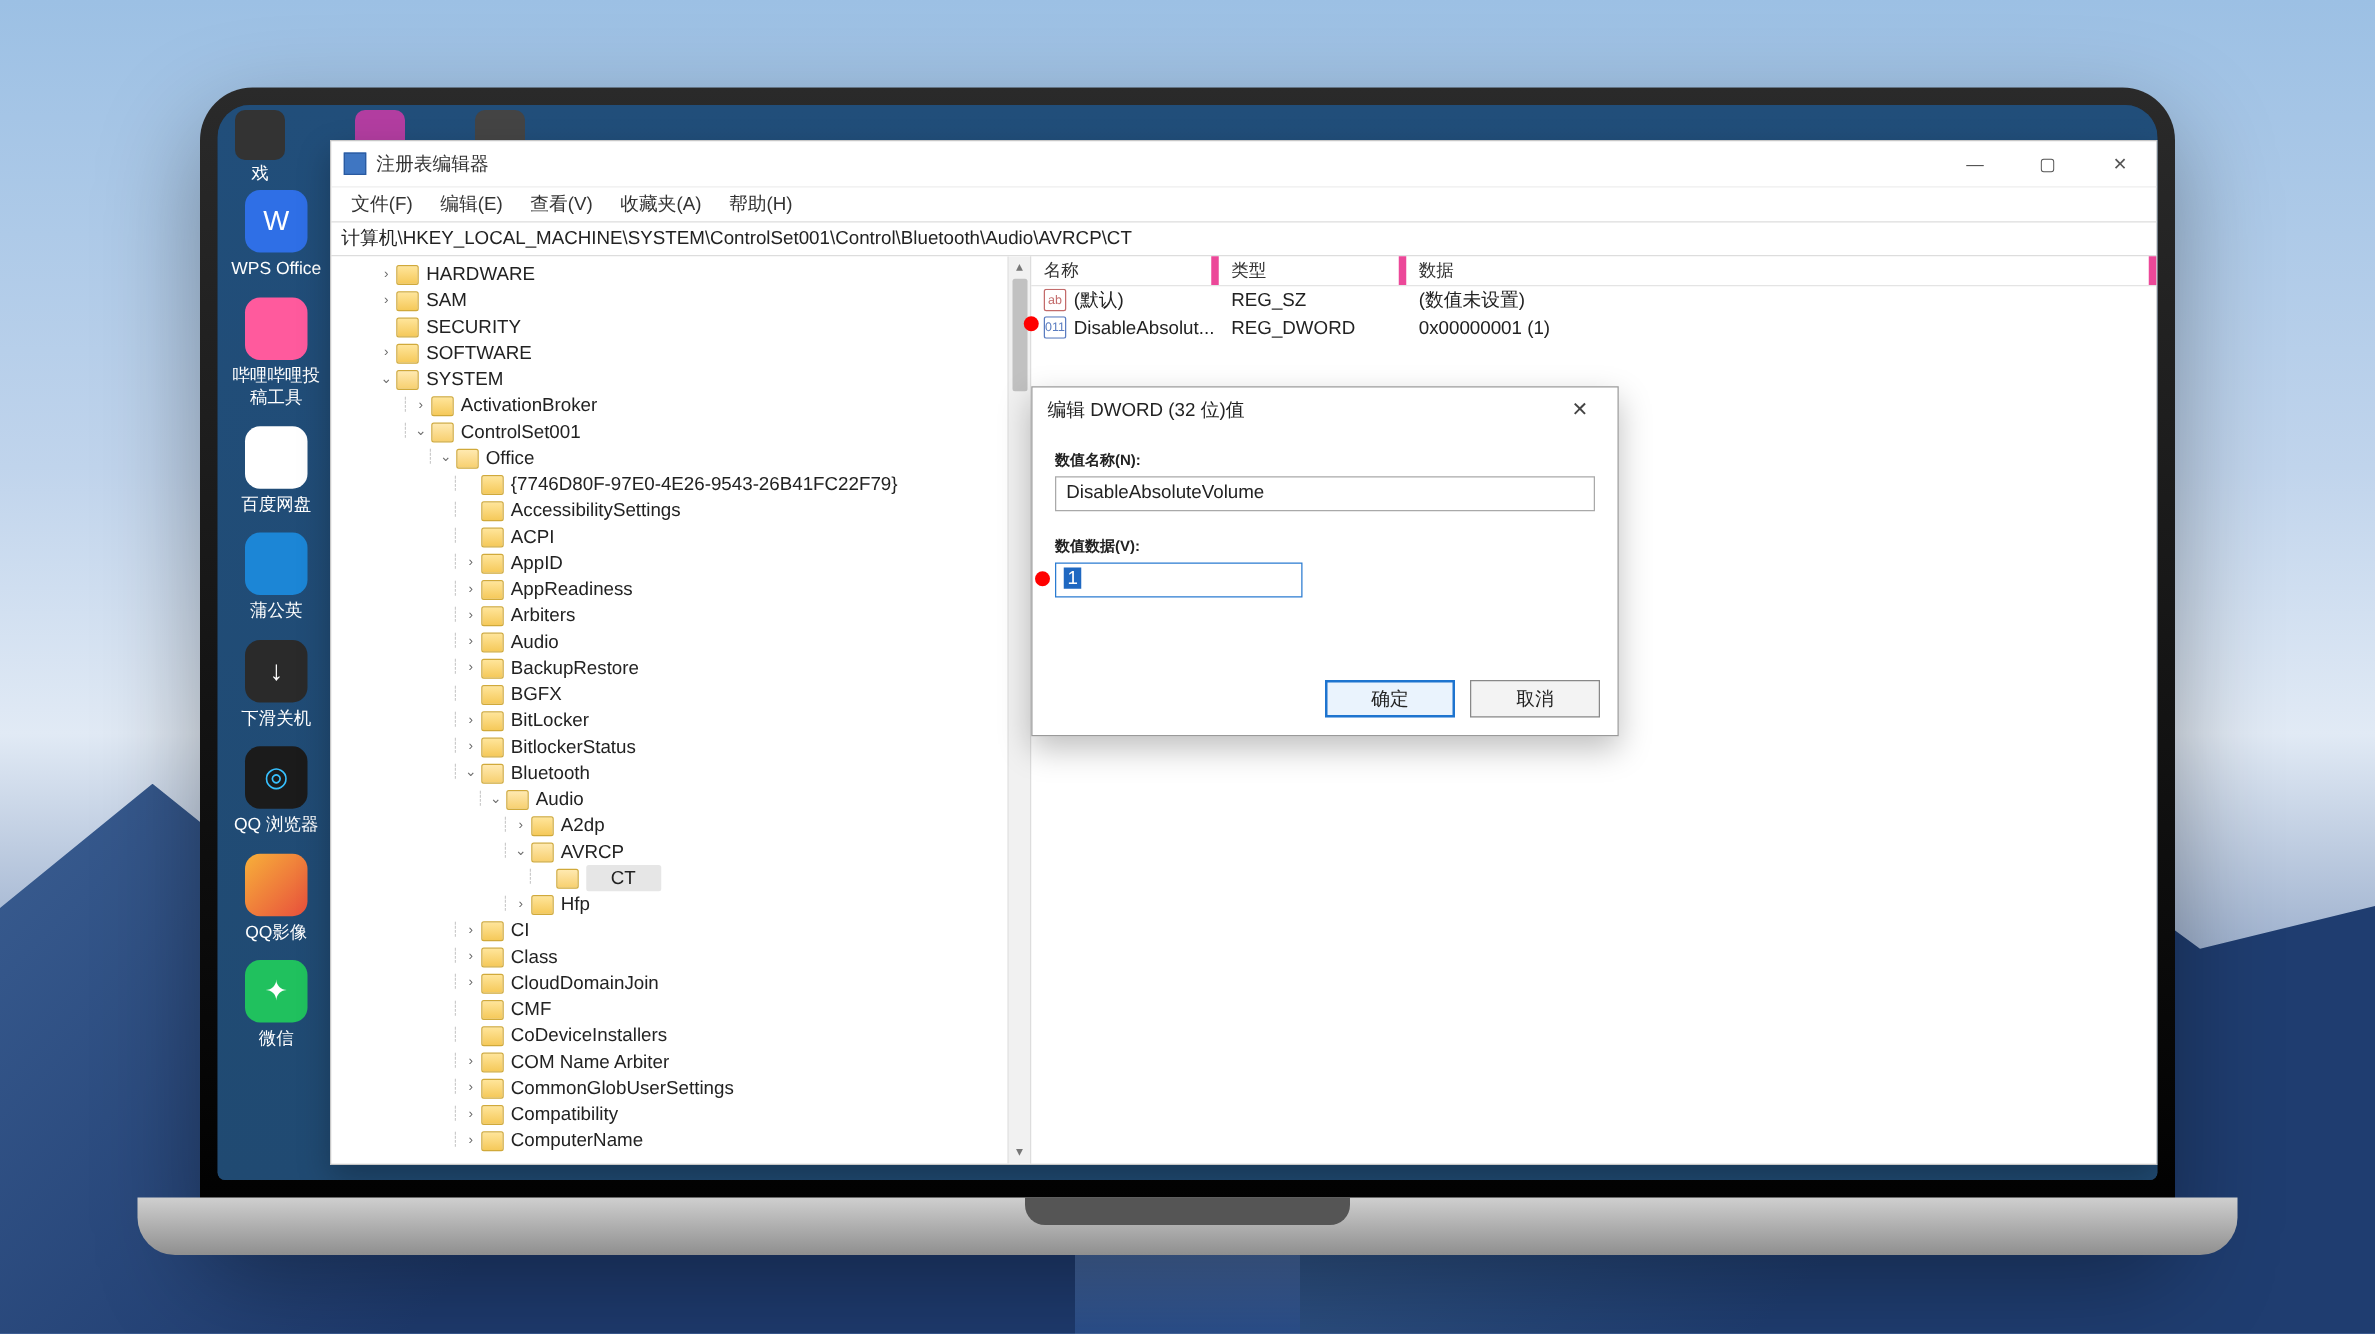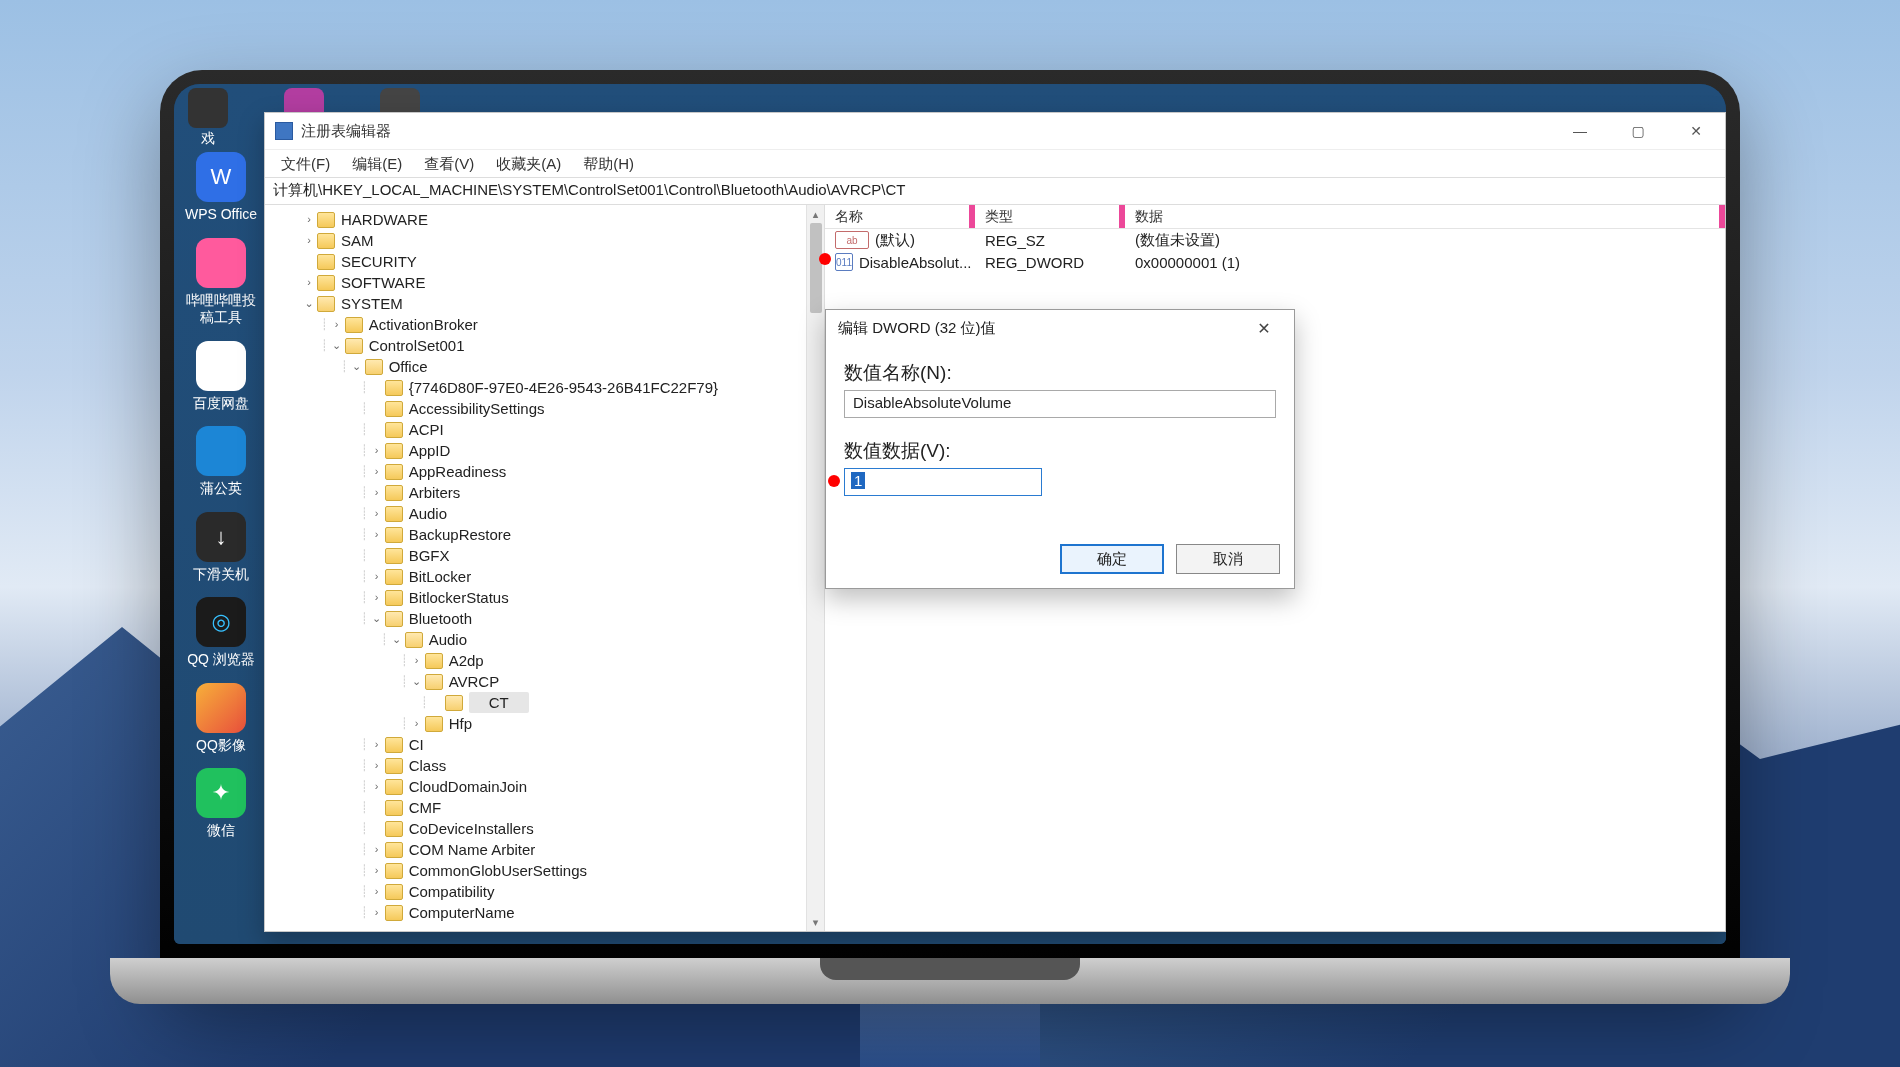--- a/index.html
+++ b/index.html
@@ -26,21 +26,21 @@
   .left-icons { position:absolute; top:68px; left:8px; width:78px; display:flex; flex-direction:column; gap:14px; align-items:center; }
   .di { width:78px; text-align:center; color:#fff; font-size:14px; line-height:1.25; }
   .di .ic { width:50px; height:50px; margin:0 auto 4px; border-radius:12px; display:flex; align-items:center; justify-content:center; font-size:22px; }
 
   
   .win { position:absolute; left:90px; top:28px; width:calc(100% - 90px); height:820px; background:#fff; border:1px solid #c7c7c7; box-shadow:0 10px 24px rgba(0,0,0,.25); }
   .titlebar { height:36px; display:flex; align-items:center; padding:0 0 0 10px; font-size:15px; color:#333; }
   .titlebar .appicon { width:18px; height:18px; margin-right:8px; background:#3f76c2; border:1px solid #2a5aa0; display:inline-block; }
   .titlebar .spacer { flex:1; }
   .winbtn { width:58px; height:36px; display:flex; align-items:center; justify-content:center; color:#555; font-size:14px; }
-  .menubar { height:28px; display:flex; align-items:flex-end; padding:0 6px; font-size:15px; color:#333; gap:2px; border-top:1px solid #eee; }
+  .menubar { height:28px; display:flex; align-items:center; padding:0 6px; font-size:15px; color:#333; gap:2px; border-top:1px solid #eee; }
   .menubar .mi { padding:3px 10px; }
   .addrbar { height:28px; border-top:1px solid #ddd; border-bottom:1px solid #ddd; padding:3px 8px; font-size:15px; color:#222; white-space:nowrap; overflow:hidden; }
 
   .panes { display:flex; height:calc(100% - 92px); }
 
   
   .tree-wrap { width:560px; border-right:1px solid #ddd; position:relative; overflow:hidden; }
   .tree-scroll { position:absolute; right:0; top:0; width:18px; height:100%; background:#f1f1f1; border-left:1px solid #e2e2e2; display:flex; flex-direction:column; align-items:center; }
   .tree-scroll .arr { width:18px; height:18px; color:#777; font-size:11px; text-align:center; line-height:18px; }
   .tree-scroll .thumb { width:12px; background:#c1c1c1; border-radius:2px; margin-top:0; }
@@ -52,32 +52,32 @@
   .fld.open { background:linear-gradient(180deg,#ffe9b0,#f7d070); }
   .sel { background:#e6e6e6; padding:0 20px; border-radius:2px; }
 
   
   .list { flex:1; position:relative; font-size:15px; color:#222; }
   .lh { display:flex; height:24px; border-bottom:1px solid #e4e4e4; }
   .lh .col { padding:3px 10px; border-right:6px solid #ec4899; font-size:14px; color:#333; }
   .lr { display:flex; height:22px; align-items:center; }
   .lr .c { padding:0 10px; overflow:hidden; text-overflow:ellipsis; white-space:nowrap; }
   .c0{width:150px;} .c1{width:150px;} .c2{flex:1;}
-  .ricon { width:34px; height:18px; margin-right:6px; display:inline-flex; align-items:center; justify-content:center; font-size:10px; border:1px solid; border-radius:2px; }
+  .ricon { width:18px; height:18px; margin-right:6px; display:inline-flex; align-items:center; justify-content:center; font-size:10px; border:1px solid; border-radius:2px; }
   .ricon.sz { background:#fff; border-color:#c36b6b; color:#c36b6b; }
   .ricon.dw { background:#fff; border-color:#5a7cc0; color:#5a7cc0; }
   .reddot { position:absolute; width:12px; height:12px; background:red; border-radius:50%; z-index:5; }
 
   
   .dlg { position:absolute; left:0px; top:104px; width:470px; height:280px; background:#fff; border:1px solid #9a9a9a; box-shadow:0 10px 24px rgba(0,0,0,.25); font-size:15px; color:#222; }
   .dlg .dtb { height:36px; display:flex; align-items:center; padding:0 12px; }
   .dlg .dtb .dtt { flex:1; }
   .dlg .dclose { width:36px; text-align:center; font-size:16px; color:#444; }
   .dlg .body { padding:8px 18px 0 18px; }
-  .lbl { font-size:19px; margin:6px 0 4px; }
+  .lbl { font-size:12px; margin:6px 0 4px;font-weight:bold; }
   .txt { width:100%; height:28px; border:1px solid #a9a9a9; padding:3px 8px; font-size:15px; }
   .row2 { display:flex; gap:26px; margin-top:14px; }
   .valcol { width:198px; }
   .valtxt { width:100%; height:28px; border:1px solid #2a7bd1; background:#fff; padding:3px 6px; font-size:15px; color:#fff; }
   .valtxt .selnum{ background:#1f68c1; padding:0 3px; }
   .radiocol { flex:1; }
   .radioline { display:flex; align-items:center; gap:8px; height:26px; font-size:14.5px; }
   .rdo { width:14px;height:14px;border:1px solid #666;border-radius:50%; display:inline-flex;align-items:center;justify-content:center;}
   .rdo.on::after{content:"";width:7px;height:7px;background:#333;border-radius:50%;}
   .dlg .btns { position:absolute; right:14px; bottom:14px; display:flex; gap:12px; }

